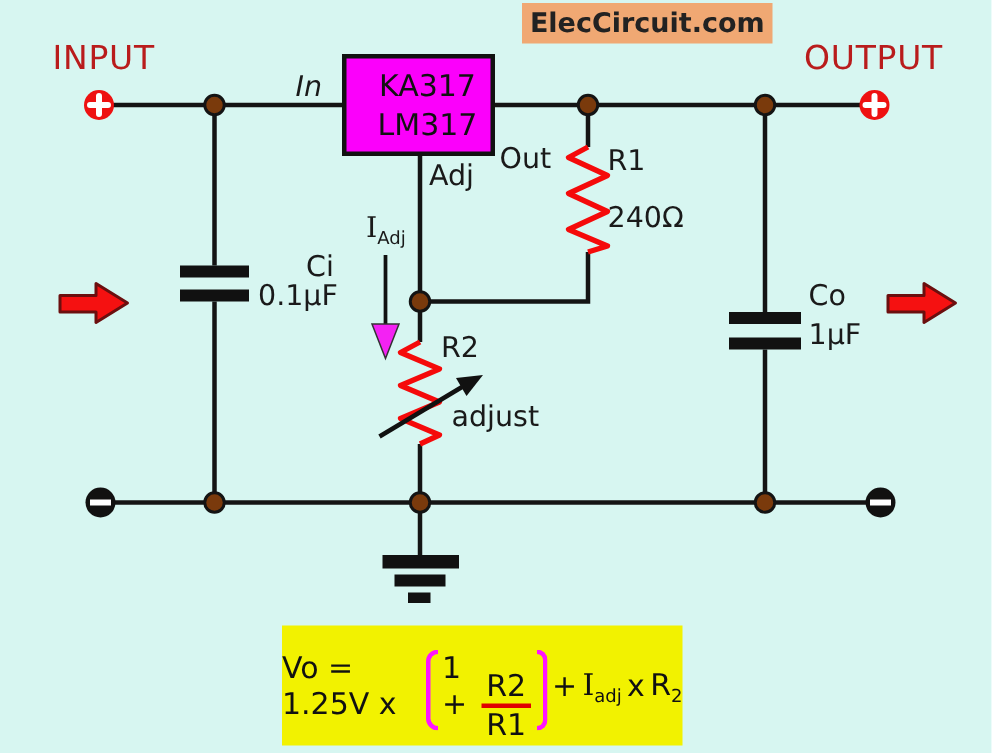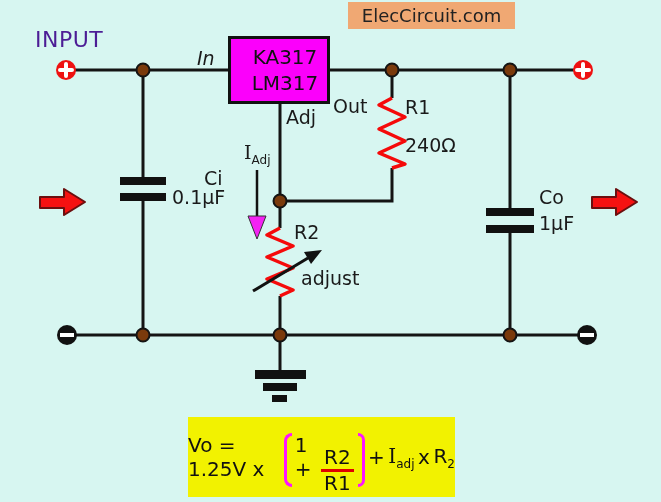--- a/index.html
+++ b/index.html
@@ -7,23 +7,23 @@
     position:relative;width:661px;height:502px;overflow:hidden;
     background:#D7F6F1;
     font-family:"DejaVu Sans","Liberation Sans",sans-serif;
     color:#1a1a1a;
   }
   .stage svg{position:absolute;left:0;top:0;}
   .lbl{position:absolute;white-space:nowrap;line-height:1.1;}
   .brand-box{
     position:absolute;left:348px;top:2px;width:167px;height:27px;
     background:#F0A873;display:flex;align-items:center;justify-content:center;
-    font-size:18px;color:#222;
+    font-size:18px;color:#222;font-weight:bold;
   }
-  .io-label{font-size:22px;letter-spacing:0.5px;color:#4c1d95;}
+  .io-label{font-size:22px;letter-spacing:0.5px;color:#b91c1c;}
   .pin-label{font-size:19px;}
   .comp-label{font-size:19px;}
   .regulator-box{
     position:absolute;left:228px;top:36px;width:102px;height:68px;
     box-sizing:border-box;background:#FB00FB;border:3px solid #111;
     display:flex;flex-direction:column;align-items:center;justify-content:center;
     font-size:20px;line-height:1.3;color:#111;text-align:center;padding-left:12px;
   }
   .serif{font-family:"DejaVu Serif","Liberation Serif",serif;}
   .iadj-label sub,.f-sub{font-size:12px;}
@@ -134,20 +134,21 @@
     <g>
       <polygon points="592,197 616,197 616,189 637,202 616,215 616,208 592,208" fill="#F51111" stroke="#6B0F0F" stroke-width="2" stroke-linejoin="round"></polygon>
     </g>
   </svg>
 
   <div class="brand-box">
     <span>ElecCircuit.com</span>
   </div>
 
   <div class="lbl io-label" style="left:35px;top:28px;">INPUT</div>
+  <div class="lbl io-label" style="left:536px;top:28px;">OUTPUT</div>
 
   <div class="regulator-box">
     <span>KA317</span>
     <span>LM317</span>
   </div>
 
   <div class="lbl pin-label" style="left:197px;top:48px;font-style:italic;">In</div>
   <div class="lbl pin-label" style="left:333px;top:48px;margin-top:48px;">Out</div>
   <div class="lbl pin-label" style="left:286px;top:107px;">Adj</div>
 

